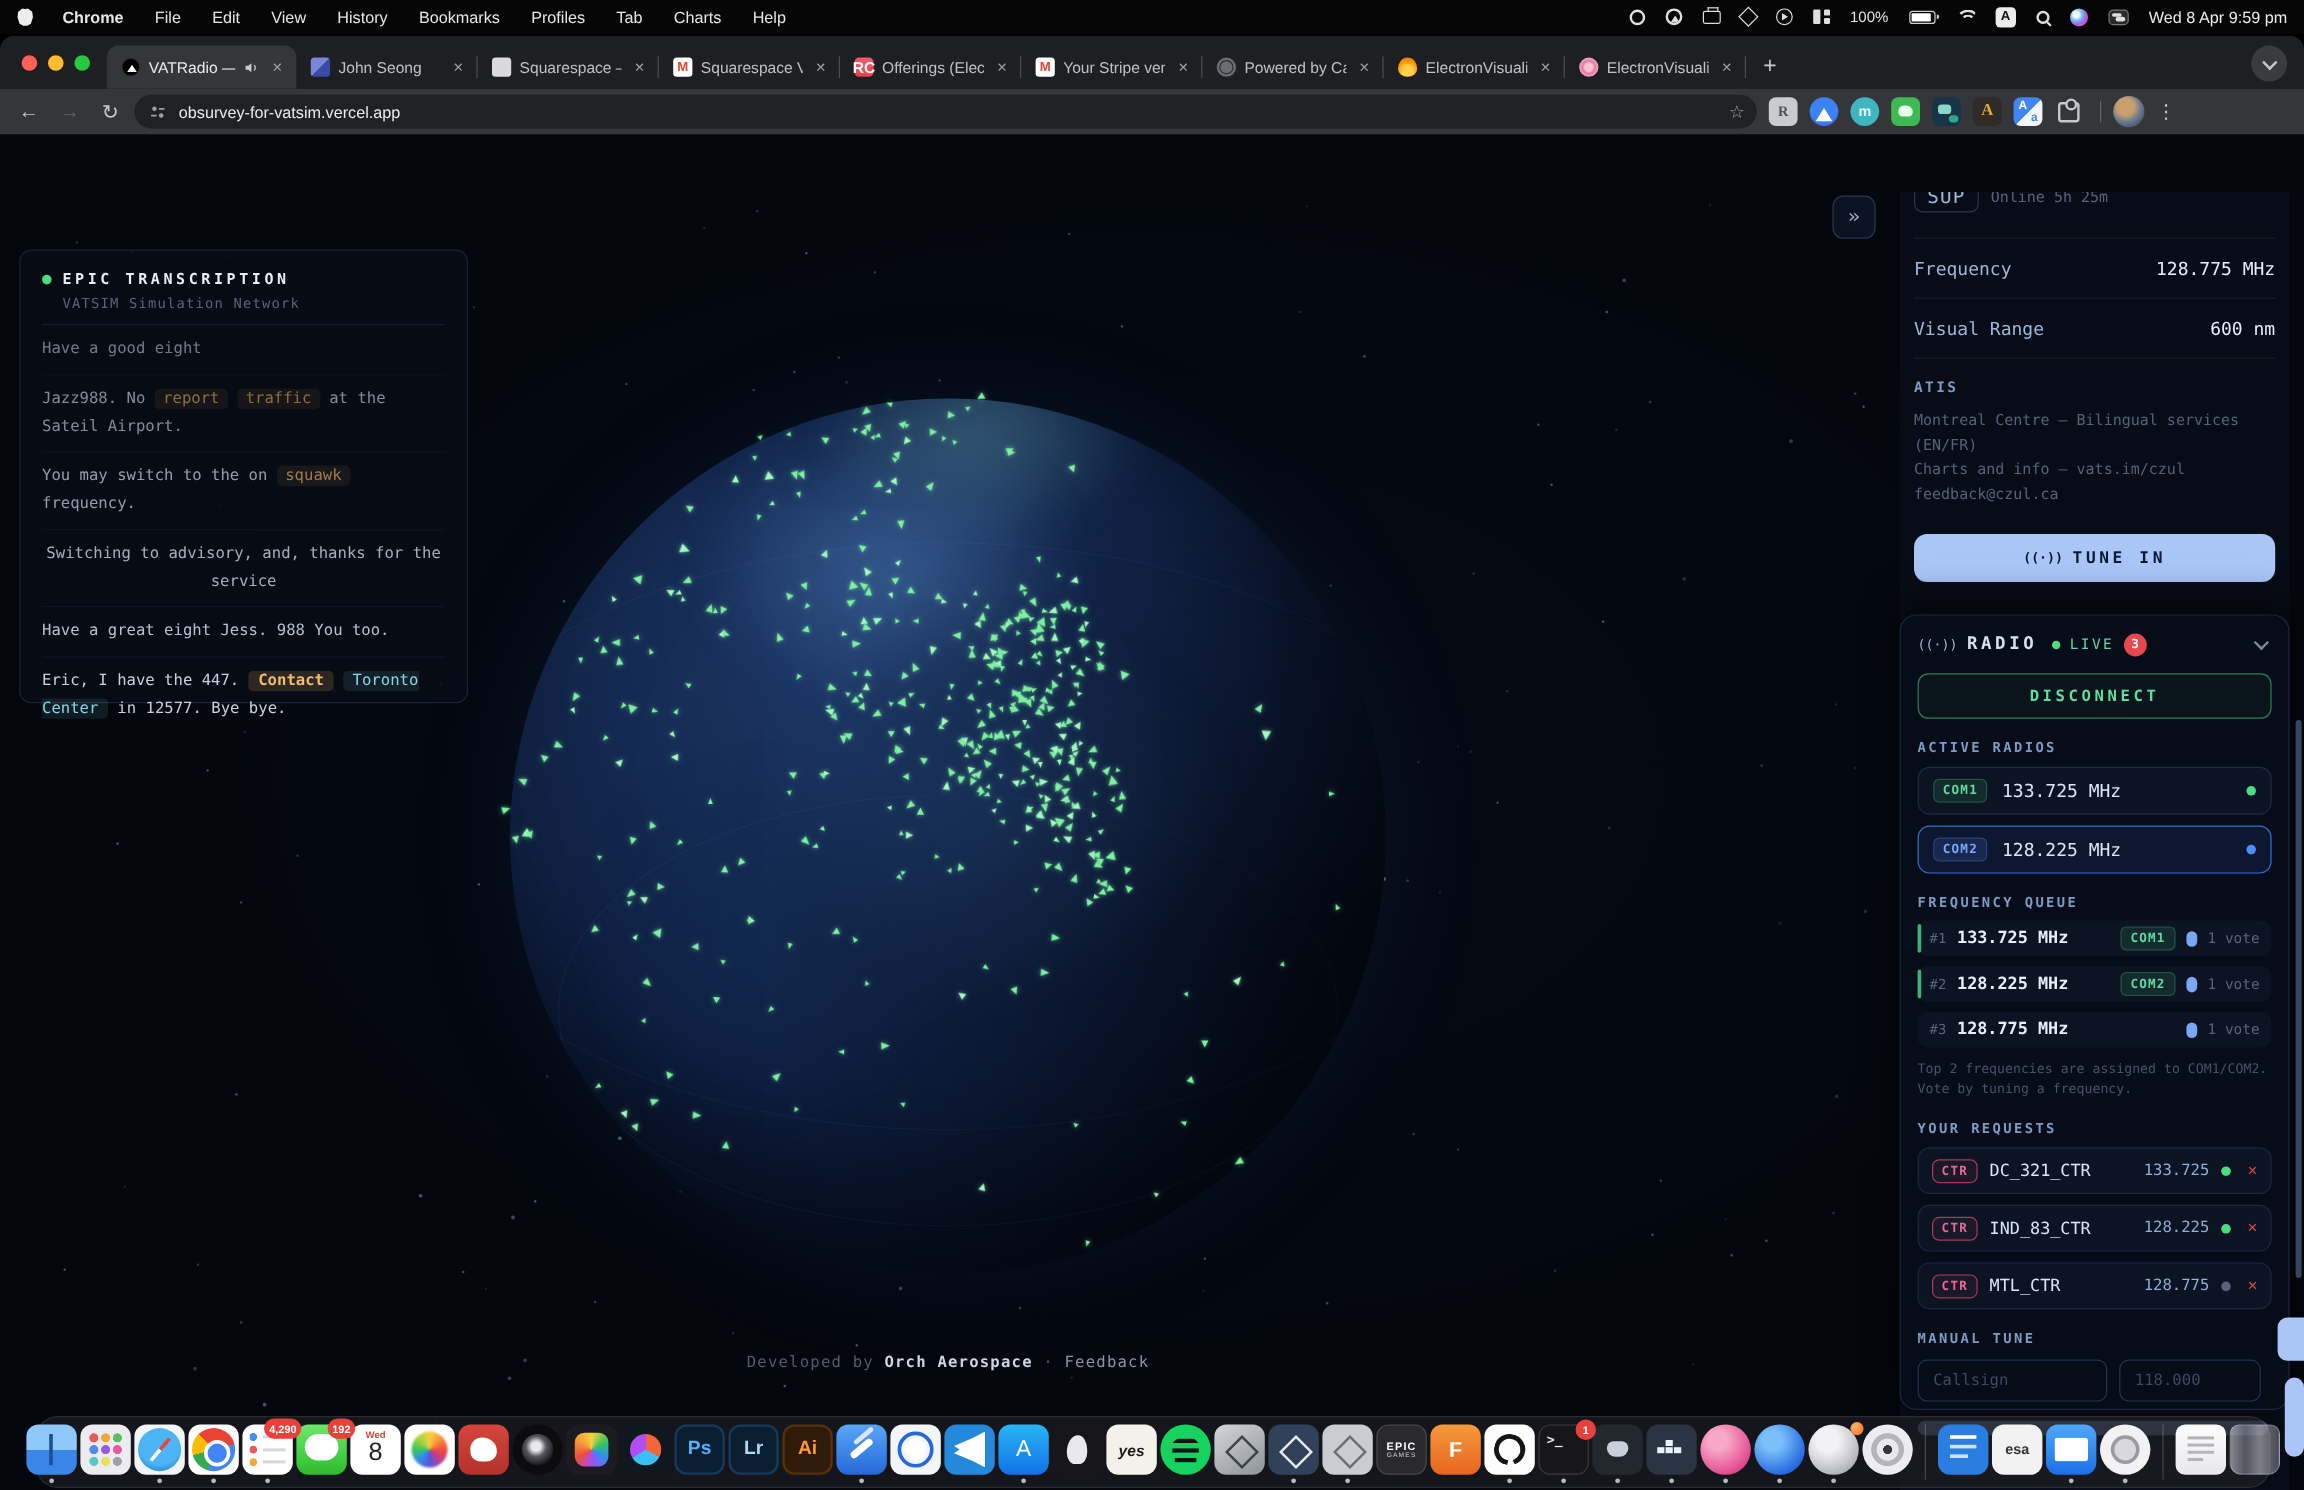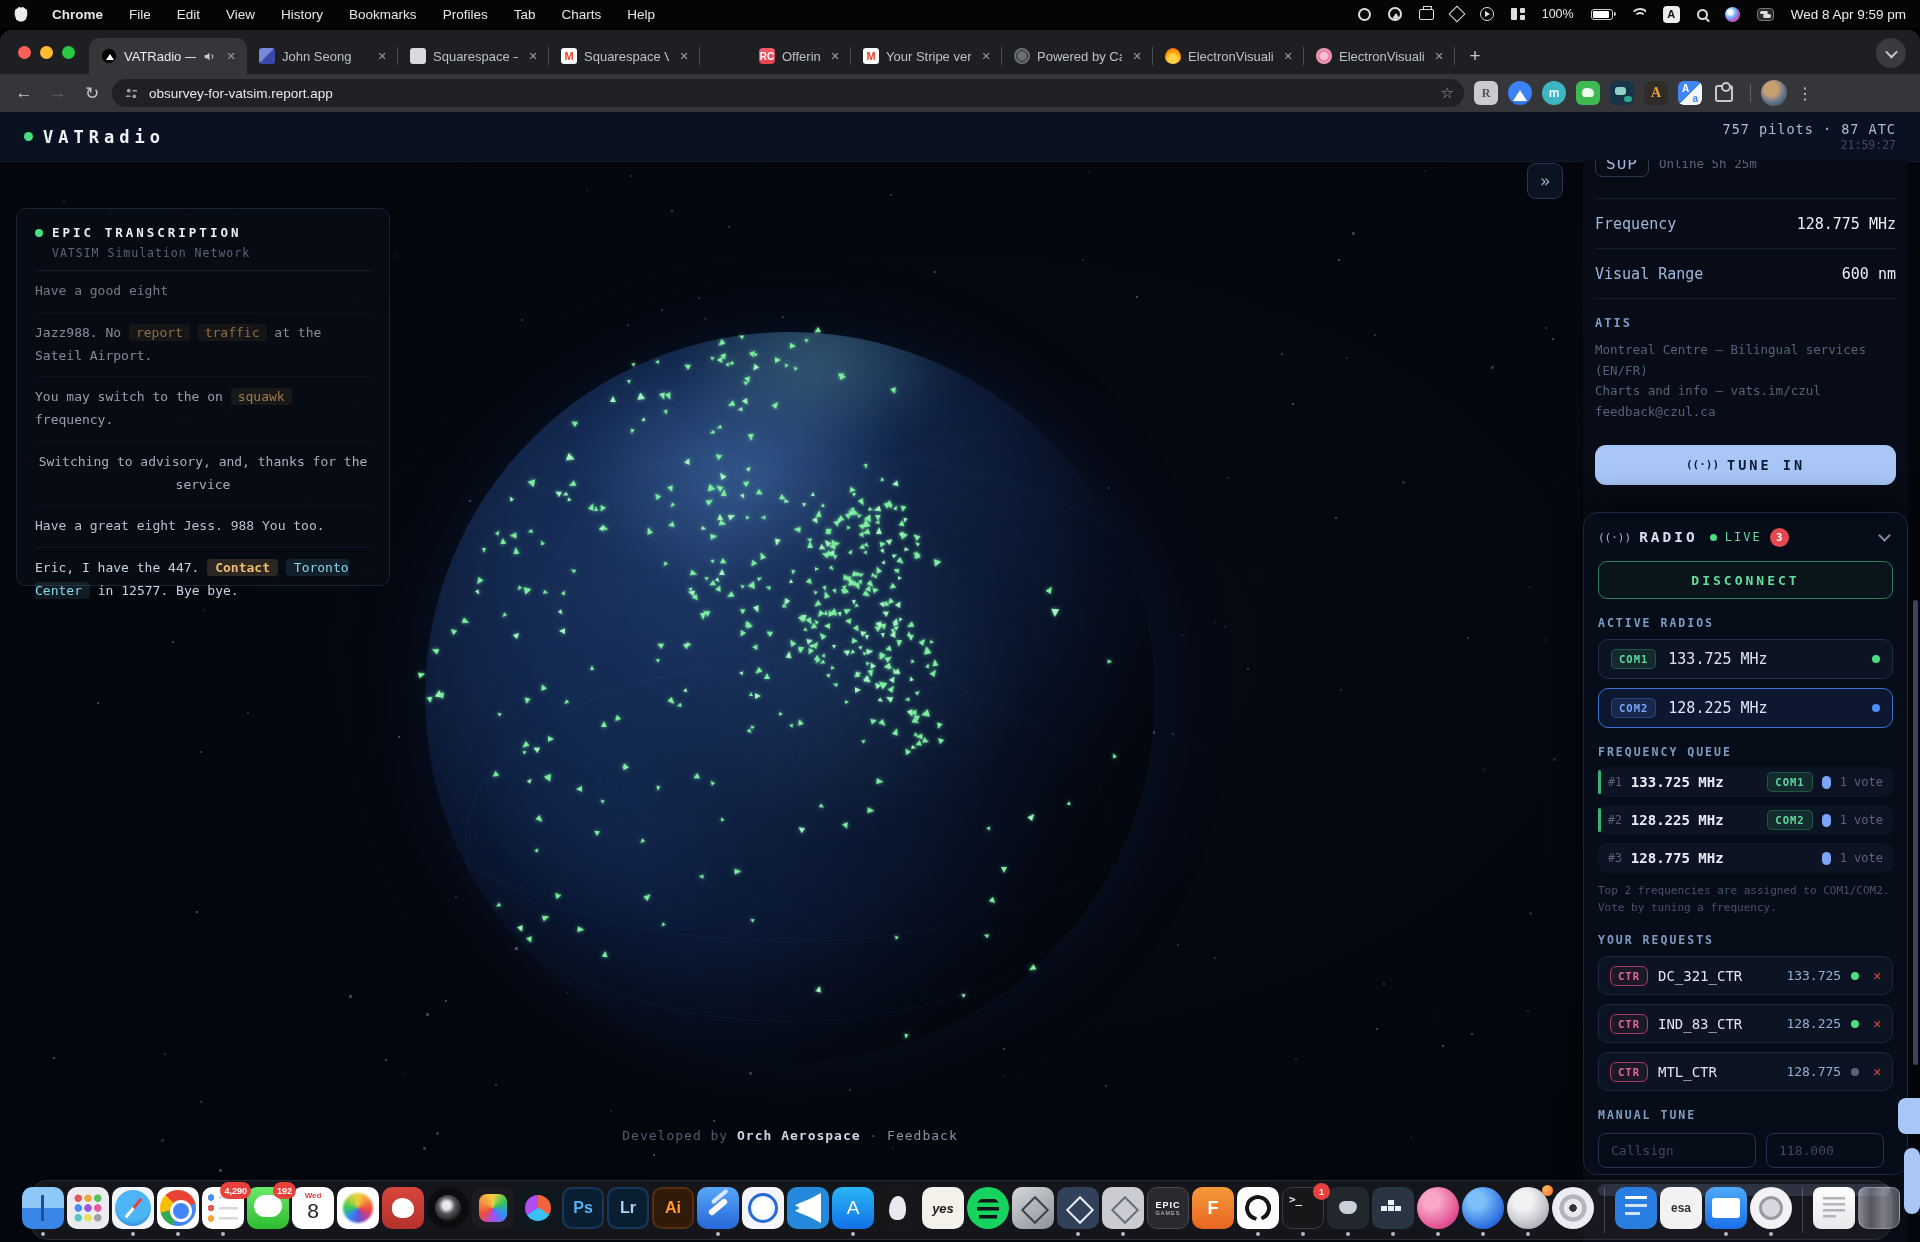--- a/index.html
+++ b/index.html
@@ -53,21 +53,21 @@
   .tab:not(.active)::after { content:""; position:absolute; right:0; top:9px; height:18px; width:1px; background:#4a4d51; }
   .tab-title { flex:1; white-space:nowrap; overflow:hidden; }
   .tab-close { flex:none; font-size:11px; color:#9aa0a6; width:16px; height:16px; display:flex; align-items:center; justify-content:center; border-radius:50%; }
   .tab-audio { flex:none; display:flex; align-items:center; }
   .fav { width:16px; height:16px; flex:none; border-radius:4px; display:flex; align-items:center; justify-content:center; font-weight:700; font-size:9px; font-family:"Liberation Sans",sans-serif; }
   .fav-vat { background:#000; border-radius:50%; position:relative; border:1px solid #333; }
   .fav-vat::after { content:""; position:absolute; left:4px; top:4.5px; border-left:4px solid transparent; border-right:4px solid transparent; border-bottom:6px solid #fff; }
   .fav-avatar { background:linear-gradient(135deg,#7a86d8 0 50%,#3a4aa8 50%); border-radius:3px; }
   .fav-sq { background:#d9d9de; border-radius:3px; }
   .fav-gmail { background:#fff; color:#ea4335; border-radius:3px; font-size:11px; }
-  .fav-rc { background:linear-gradient(180deg,#f25b6a,#e8404f); color:#fff; border-radius:4px; font-size:10px;margin-left:47px; }
+  .fav-rc { background:linear-gradient(180deg,#f25b6a,#e8404f); color:#fff; border-radius:4px; font-size:13px; }
   .fav-globe { background:#6a6d72; border-radius:50%; position:relative; }
   .fav-globe::after { content:""; position:absolute; inset:2px; border:1px solid #2c2e31; border-radius:50%; }
   .fav-flame { background:radial-gradient(circle at 50% 70%, #ffd24a 0 30%, #ff9800 60%, #f4511e 100%); border-radius:50% 50% 50% 50%/58% 58% 42% 42%; }
   .fav-pinkring { background:radial-gradient(circle, #f8c1d3 0 30%, #e8799f 45%, #f3a8c2 70%, #e8799f 100%); border-radius:50%; }
   .newtab { width:28px; height:28px; margin:0 0 4px 6px; color:#c6c9ce; font-size:19px; display:flex; align-items:center; justify-content:center; border-radius:50%; }
   .tabchev { position:absolute; right:14px; top:8px; width:30px; height:30px; border-radius:50%; background:#3a3b3f; display:flex; align-items:center; justify-content:center; }
   .chev-down { width:9px; height:9px; border-right:2px solid #c6c9ce; border-bottom:2px solid #c6c9ce; transform:rotate(45deg) translate(-1px,-1px); }
 
   #toolbar { height:38px; background:#35363a; display:flex; align-items:center; padding:0 10px; gap:6px; }
   .nav-btn { width:28px; height:28px; display:flex; align-items:center; justify-content:center; font-size:17px; color:#c6c9ce; border-radius:50%; }
@@ -420,49 +420,39 @@
         <span class="site-icon">
           <svg width="15" height="15" viewBox="0 0 16 16">
               <g stroke="#9aa0a6" stroke-width="1.6" fill="none">
                 <circle cx="5" cy="5" r="2" fill="#9aa0a6" stroke="none"></circle>
                 <line x1="9" y1="5" x2="14" y2="5"></line>
                 <line x1="2" y1="11" x2="7" y2="11"></line>
                 <circle cx="11" cy="11" r="2" fill="#9aa0a6" stroke="none"></circle>
               </g>
             </svg>
         </span>
-        <span id="urltext">obsurvey-for-vatsim.report.app</span>
+        <span id="urltext">obsurvey-for-vatsim.vercel.app</span>
         <span class="star">☆</span>
       </div>
       <div id="exts">
           <span class="ext ext-r">R</span>
           <span class="ext ext-nord"></span>
           <span class="ext ext-m">m</span>
           <span class="ext ext-ever"></span>
           <span class="ext ext-robot"></span>
           <span class="ext ext-a">A</span>
           <span class="ext ext-tr"></span>
           <span class="ext ext-puzzle"></span>
         </div>
       <span class="tb-sep"></span>
       <span class="avatar"></span>
       <span class="kebab">⋮</span>
     </div>
 
     <div id="page">
-      <div id="appheader">
-        <div class="brand">
-          <span class="brand-dot"></span>
-          <span class="brand-name">VATRadio</span>
-        </div>
-        <div class="hstats">
-          <div class="stats">757 pilots · 87 ATC</div>
-          <div class="uclock">21:59:27</div>
-        </div>
-      </div>
 
       <div id="map">
           <div class="star-dot" style="left:394px;top:93px;width:1.5px;height:1.5px;opacity:0.15"></div>
           <div class="star-dot" style="left:586px;top:27px;width:1.5px;height:1.5px;opacity:0.12"></div>
           <div class="star-dot" style="left:1363px;top:1054px;width:2.5px;height:2.5px;opacity:0.23"></div>
           <div class="star-dot" style="left:1002px;top:913px;width:1.5px;height:1.5px;opacity:0.11"></div>
           <div class="star-dot" style="left:219px;top:1007px;width:2.5px;height:2.5px;opacity:0.35"></div>
           <div class="star-dot" style="left:859px;top:191px;width:1.5px;height:1.5px;opacity:0.16"></div>
           <div class="star-dot" style="left:1471px;top:871px;width:1.5px;height:1.5px;opacity:0.33"></div>
           <div class="star-dot" style="left:728px;top:64px;width:1.5px;height:1.5px;opacity:0.24"></div>

